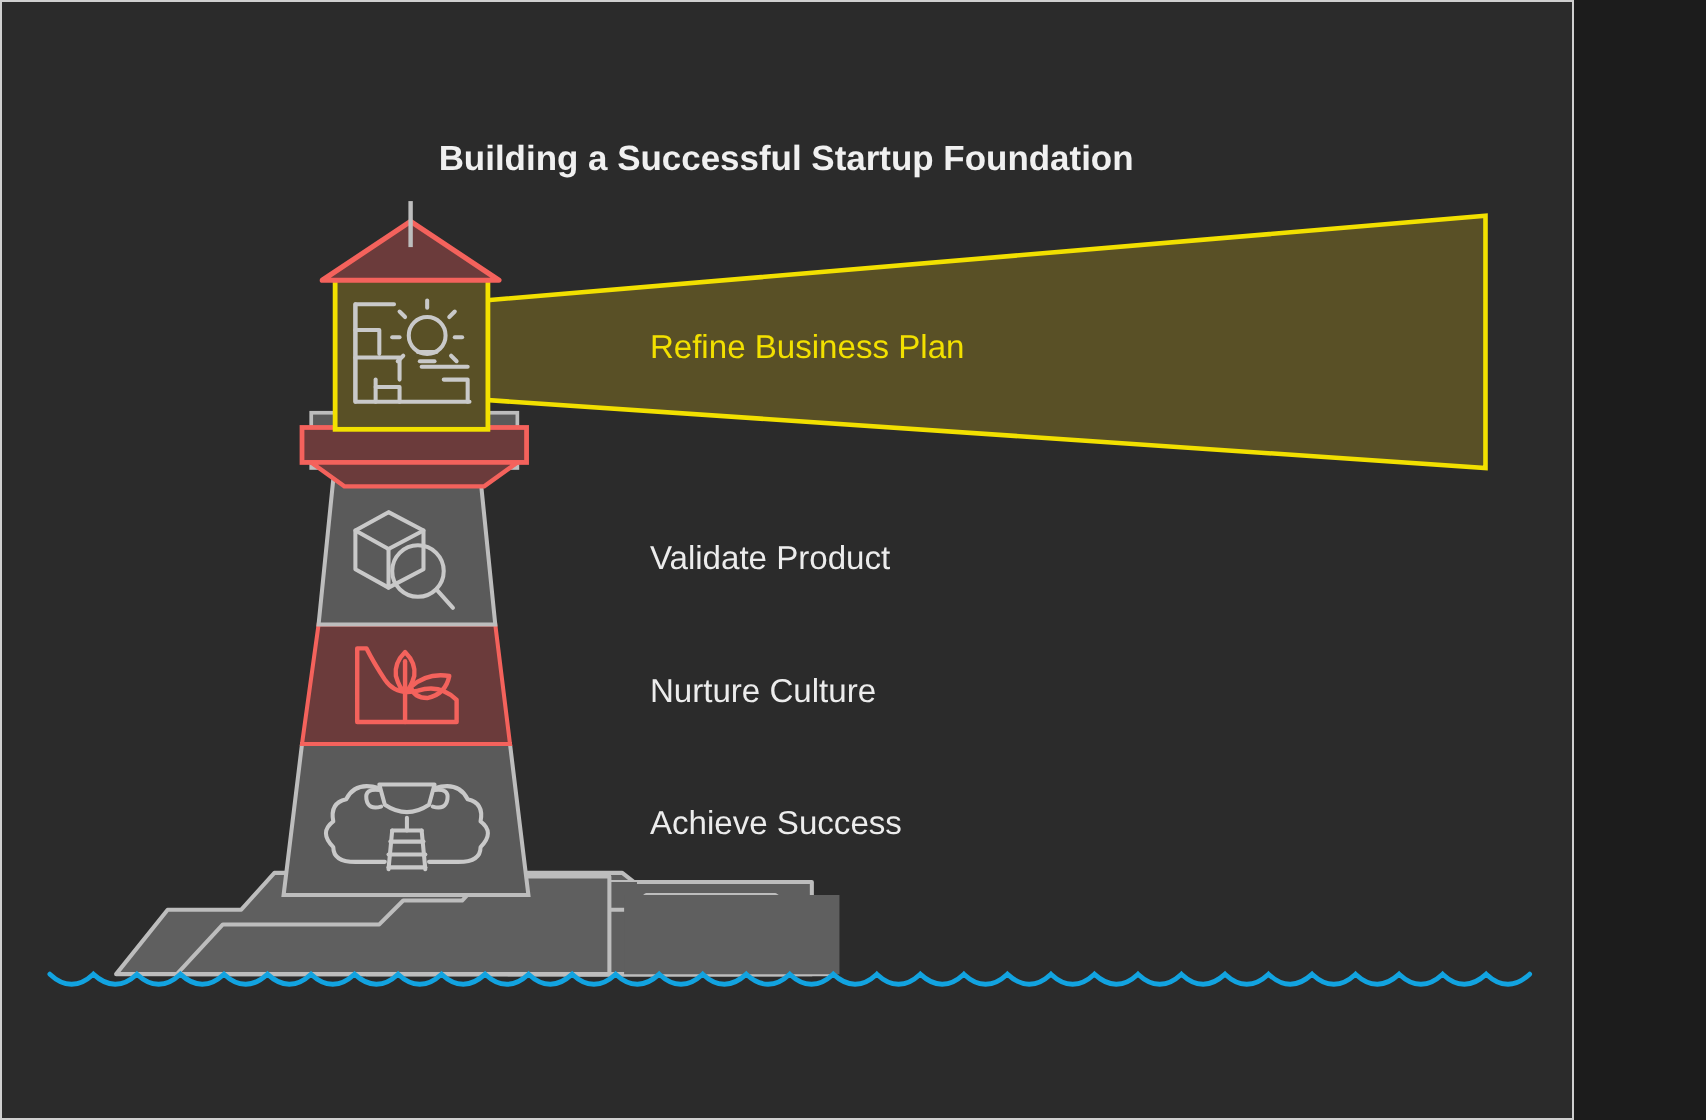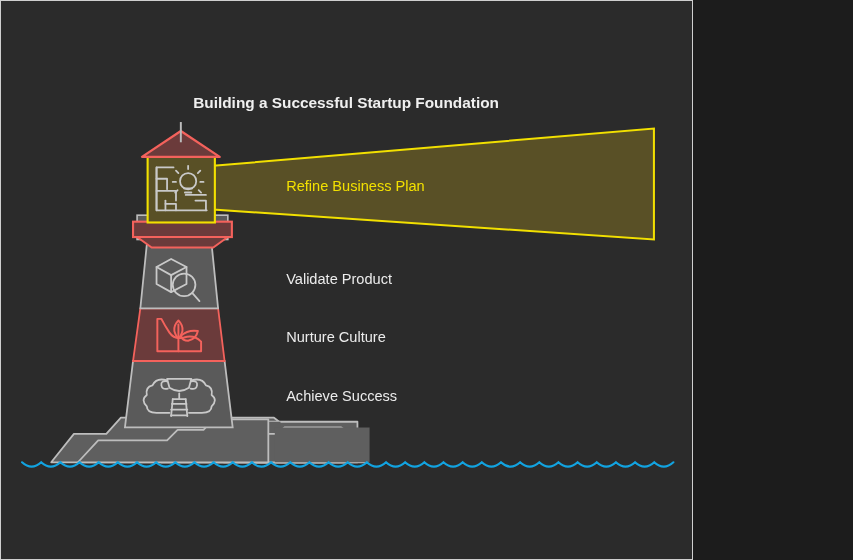--- a/index.html
+++ b/index.html
@@ -2,21 +2,21 @@
 <html><head>
 <meta charset="utf-8">
 <style>
   html, body {
     margin: 0;
     padding: 0;
     background: #1c1c1c;
   }
   #stage {
     position: relative;
-    width: 693px;
+    width: 787px;
     height: 560px;
     background: #2b2b2b;
     border: 1px solid #cfcfcf;
     box-sizing: border-box;
     overflow: hidden;
     font-family: "Liberation Sans", sans-serif;
   }
   #scene {
     position: absolute;
     inset: 0;

